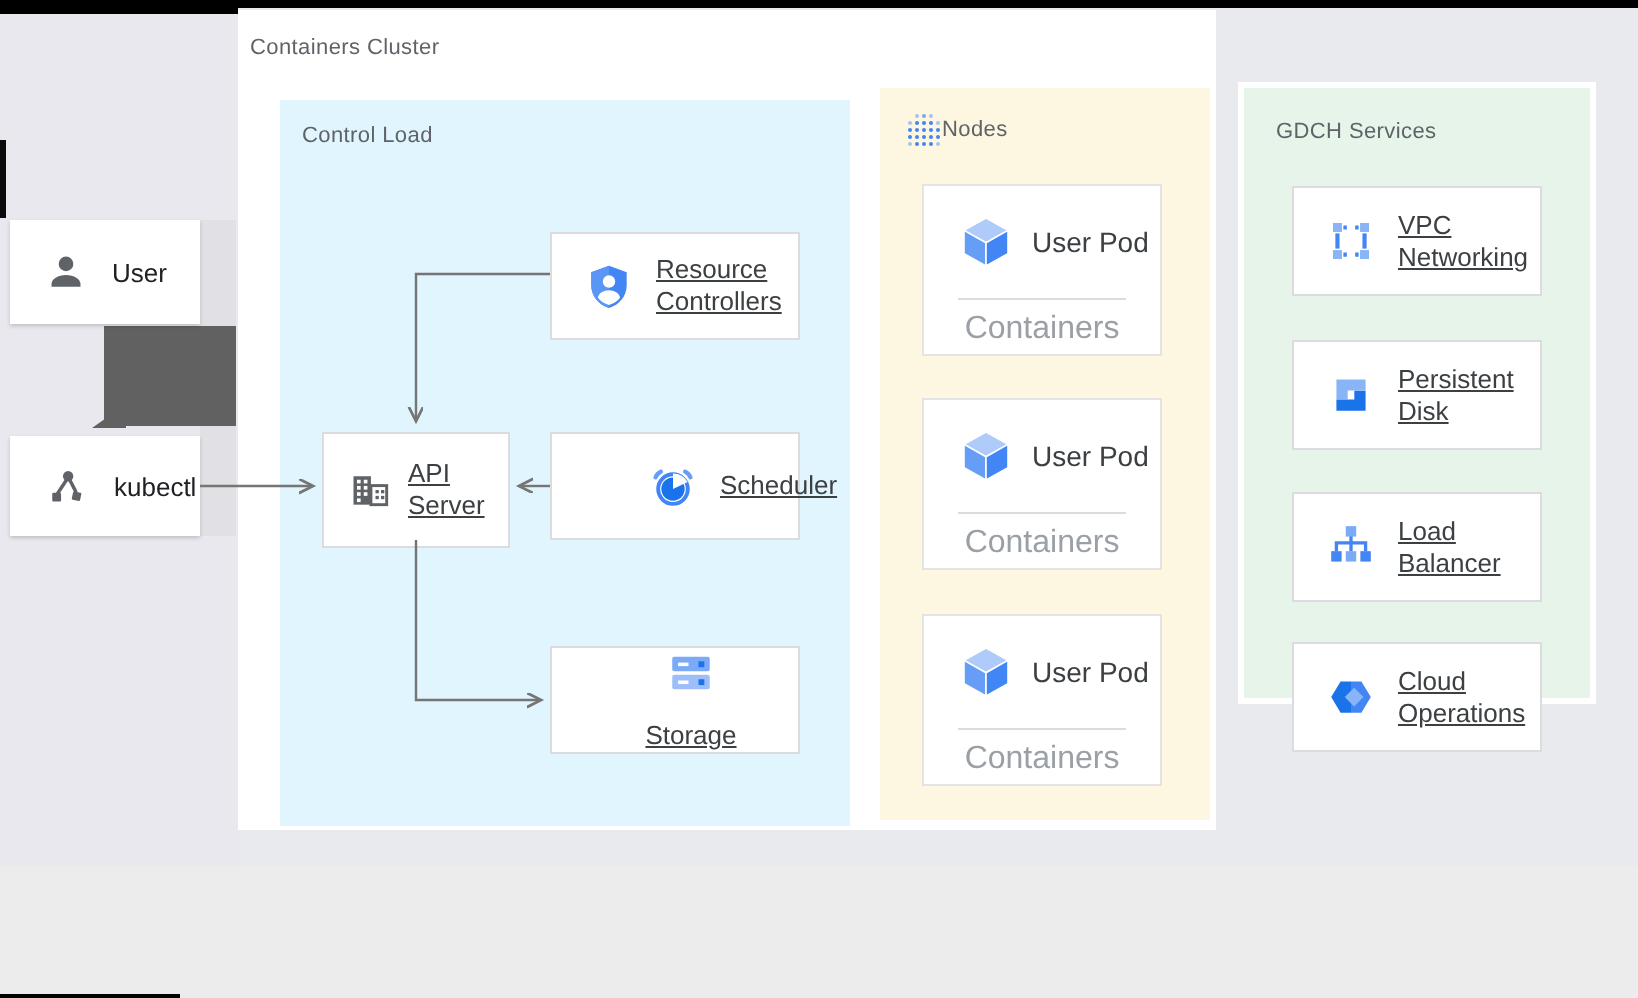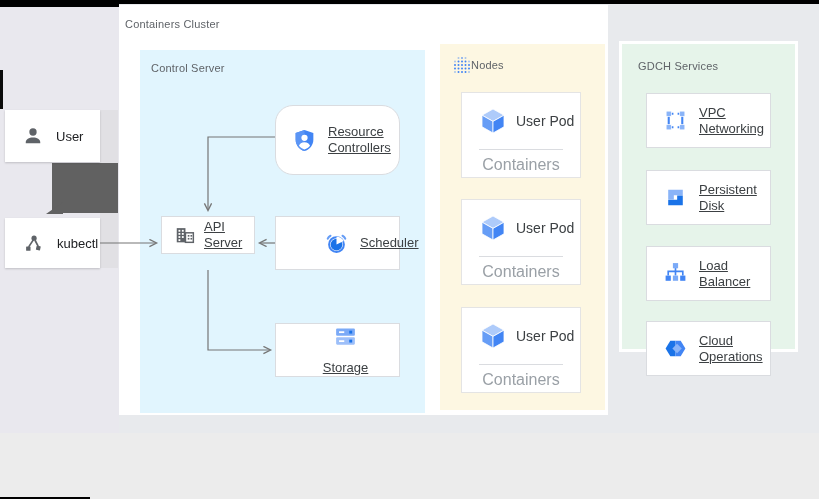--- a/index.html
+++ b/index.html
@@ -28,22 +28,22 @@
   #cp-label{left:11px;top:12px;}
   #gdch-label{left:16px;top:16px;}
   #nodes-header{left:13px;top:12px;display:flex;align-items:center;}
   
   .comp{
     background:#fff;border:1px solid #dadce0;box-sizing:border-box;
     display:flex;align-items:center;gap:11px;padding-left:16px;text-decoration:underline;
   }
   .comp .lbl{font-size:13px;line-height:16px;color:#3c4043;}
   .comp svg{flex:0 0 auto;display:block;}
-  #box-rc{left:135px;top:55px;width:125px;height:70px;border-radius:18px;}
-  #box-api{left:21px;top:166px;width:94px;height:38px;padding-left:12px;gap:8px;align-items:center;}
+  #box-rc{left:135px;top:66px;width:125px;height:54px;}
+  #box-api{left:21px;top:166px;width:94px;height:58px;padding-left:12px;gap:8px;align-items:center;}
   #box-sched{left:135px;top:166px;width:125px;height:54px;padding-left:48px;}
   #box-storage{left:135px;top:273px;width:125px;height:54px;flex-direction:column;}
   .gdch-box{left:24px;width:125px;height:55px;}
   #box-vpc{top:49px;} #box-disk{top:126px;} #box-lb{top:202px;} #box-ops{top:277px;}
   
   .pod{
     left:21px;width:120px;height:86px;background:#fff;border:1px solid #e4e4e4;
     box-sizing:border-box;
   }
   #pod-1{top:48px;} #pod-2{top:155px;} #pod-3{top:263px;}
@@ -72,21 +72,21 @@
 <div class="abs" id="left-col"></div>
 <div class="abs" id="top-black"></div>
 <div class="abs" id="top-black-left"></div>
 <div class="abs" id="left-tick"></div>
 <div class="abs" id="bottom-black"></div>
 
 <div class="abs" id="cluster">
   <div class="abs section-label" id="cluster-label">Containers Cluster</div>
 
   <div class="abs" id="control-plane">
-    <div class="abs section-label" id="cp-label">Control Server</div>
+    <div class="abs section-label" id="cp-label">Control Load</div>
 
     <div class="abs comp" id="box-rc">
       <svg width="25" height="25" viewBox="0 0 24 24">
         <path d="M12 1.8 L20.5 4.9 v6.3 c0 5.2-3.6 9.5-8.5 10.9 C7.1 20.7 3.5 16.4 3.5 11.2 V4.9 Z" fill="#4285f4"></path>
         <path d="M12 1.8 L12 22.1 C7.1 20.7 3.5 16.4 3.5 11.2 V4.9 Z" fill="#5b95f5"></path>
         <circle cx="12" cy="9.4" r="3" fill="#fff"></circle>
         <path d="M12 13.6 c-2.7 0-4.9 1.4-5.3 3.5 1.3 1.7 3.1 2.9 5.3 3.5 2.2-.6 4-1.8 5.3-3.5 -.4-2.1-2.6-3.5-5.3-3.5 z" fill="#fff"></path>
       </svg>
       <div class="lbl">Resource Controllers</div>
     </div>

